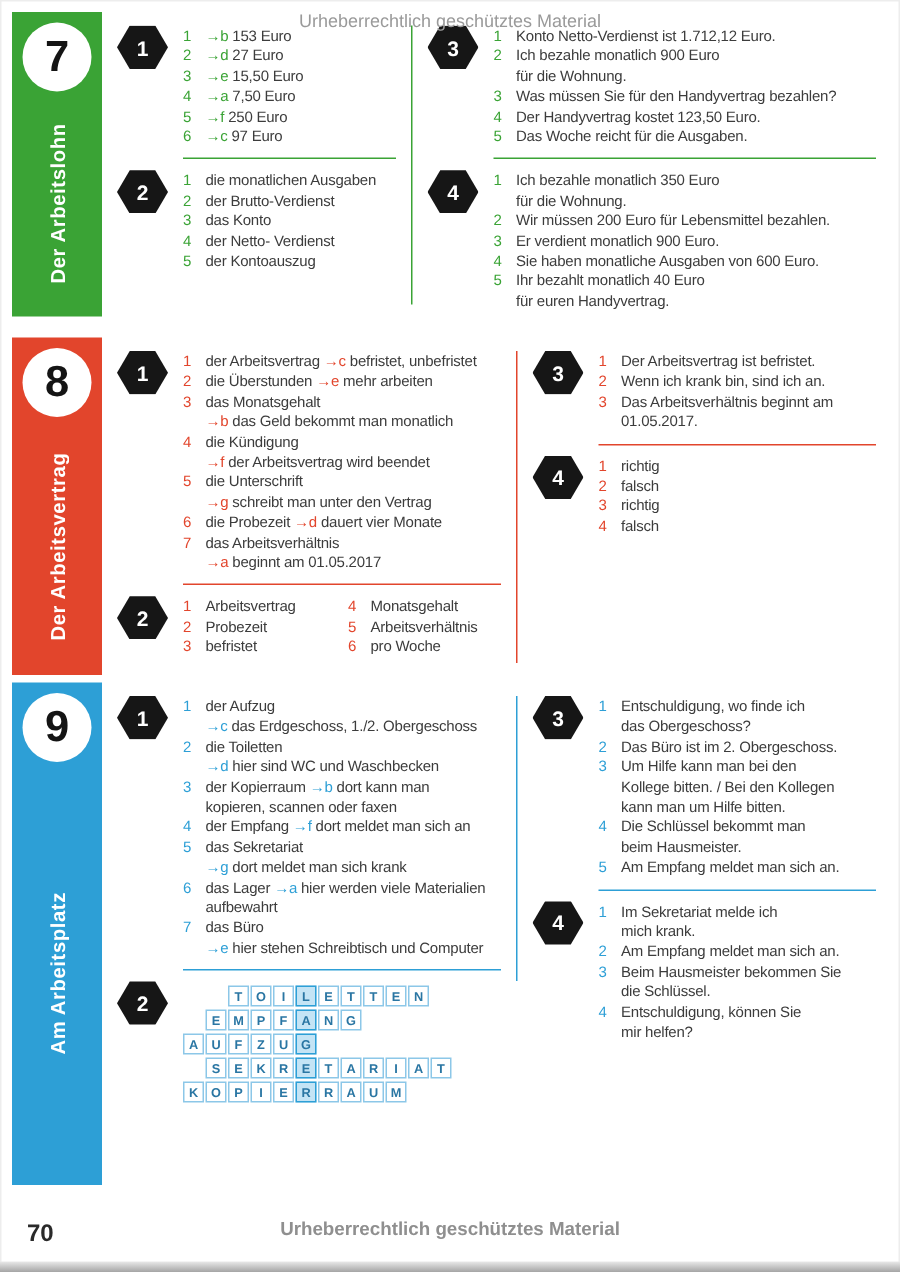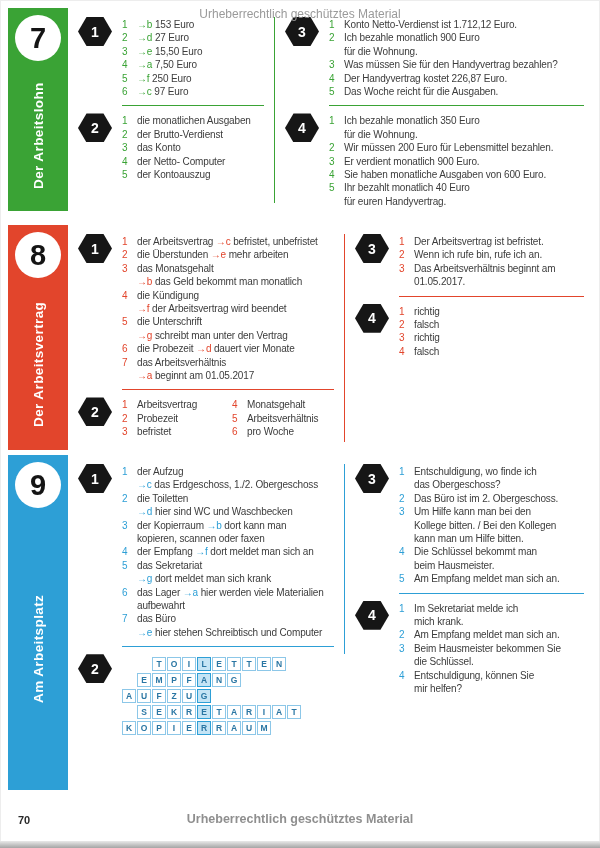--- a/index.html
+++ b/index.html
@@ -67,21 +67,21 @@
   .cw-sp { flex:none; height:1px; }
   .cw-cell {
     flex:none; width:12px; height:12px; margin-right:1px; box-sizing:content-box;
     border:1px solid #8cc7e8; background:#fff;
     display:flex; align-items:center; justify-content:center;
     font-size:8.5px; font-weight:700; color:#2a76a3;
   }
   .cw-cell.hl { background:#c4e4f5; border-color:#2d9fd6; }
 
   .footer { position:absolute; left:0; right:0; top:796px; height:52px; }
-  .page-num { position:absolute; left:18px; top:18px; font-size:11px; font-weight:700; color:#2a2a2a; }
+  .page-num { position:absolute; left:18px; top:18px; font-size:16px; font-weight:700; color:#2a2a2a; }
   .wm-bottom { position:absolute; left:0; right:0; top:16px; text-align:center; color:#8f8f8f; font-weight:700; font-size:12.5px; }
   .bottom-edge { position:absolute; left:0; right:0; bottom:0; height:7px; background:linear-gradient(#e9e9e9,#a5a5a5); }
 </style>
 </head>
 <body>
 
 <div class="wm-top">Urheberrechtlich geschütztes Material</div>
 
 <div class="page">
 
@@ -132,21 +132,21 @@
               <div class="li">
                 <span class="num">2</span>
                 <span class="txt">der Brutto-Verdienst</span>
               </div>
               <div class="li">
                 <span class="num">3</span>
                 <span class="txt">das Konto</span>
               </div>
               <div class="li">
                 <span class="num">4</span>
-                <span class="txt">der Netto- Computer</span>
+                <span class="txt">der Netto- Verdienst</span>
               </div>
               <div class="li">
                 <span class="num">5</span>
                 <span class="txt">der Kontoauszug</span>
               </div>
             </div>
         </div>
       </div>
       <div class="vline"></div>
       <div class="col">
@@ -161,21 +161,21 @@
                 <span class="num">2</span>
                 <span class="txt">Ich bezahle monatlich 900 Euro
 für die Wohnung.</span>
               </div>
               <div class="li">
                 <span class="num">3</span>
                 <span class="txt">Was müssen Sie für den Handyvertrag bezahlen?</span>
               </div>
               <div class="li">
                 <span class="num">4</span>
-                <span class="txt">Der Handyvertrag kostet 226,87 Euro.</span>
+                <span class="txt">Der Handyvertrag kostet 123,50 Euro.</span>
               </div>
               <div class="li">
                 <span class="num">5</span>
                 <span class="txt">Das Woche reicht für die Ausgaben.</span>
               </div>
             </div>
         </div>
         <div class="hline"></div>
         <div class="ex">
           <div class="hex">4</div>
@@ -287,21 +287,21 @@
       <div class="col">
         <div class="ex">
           <div class="hex">3</div>
           <div class="list">
               <div class="li">
                 <span class="num">1</span>
                 <span class="txt">Der Arbeitsvertrag ist befristet.</span>
               </div>
               <div class="li">
                 <span class="num">2</span>
-                <span class="txt">Wenn ich rufe bin, rufe ich an.</span>
+                <span class="txt">Wenn ich krank bin, sind ich an.</span>
               </div>
               <div class="li">
                 <span class="num">3</span>
                 <span class="txt">Das Arbeitsverhältnis beginnt am
 01.05.2017.</span>
               </div>
             </div>
         </div>
         <div class="hline"></div>
         <div class="ex">

